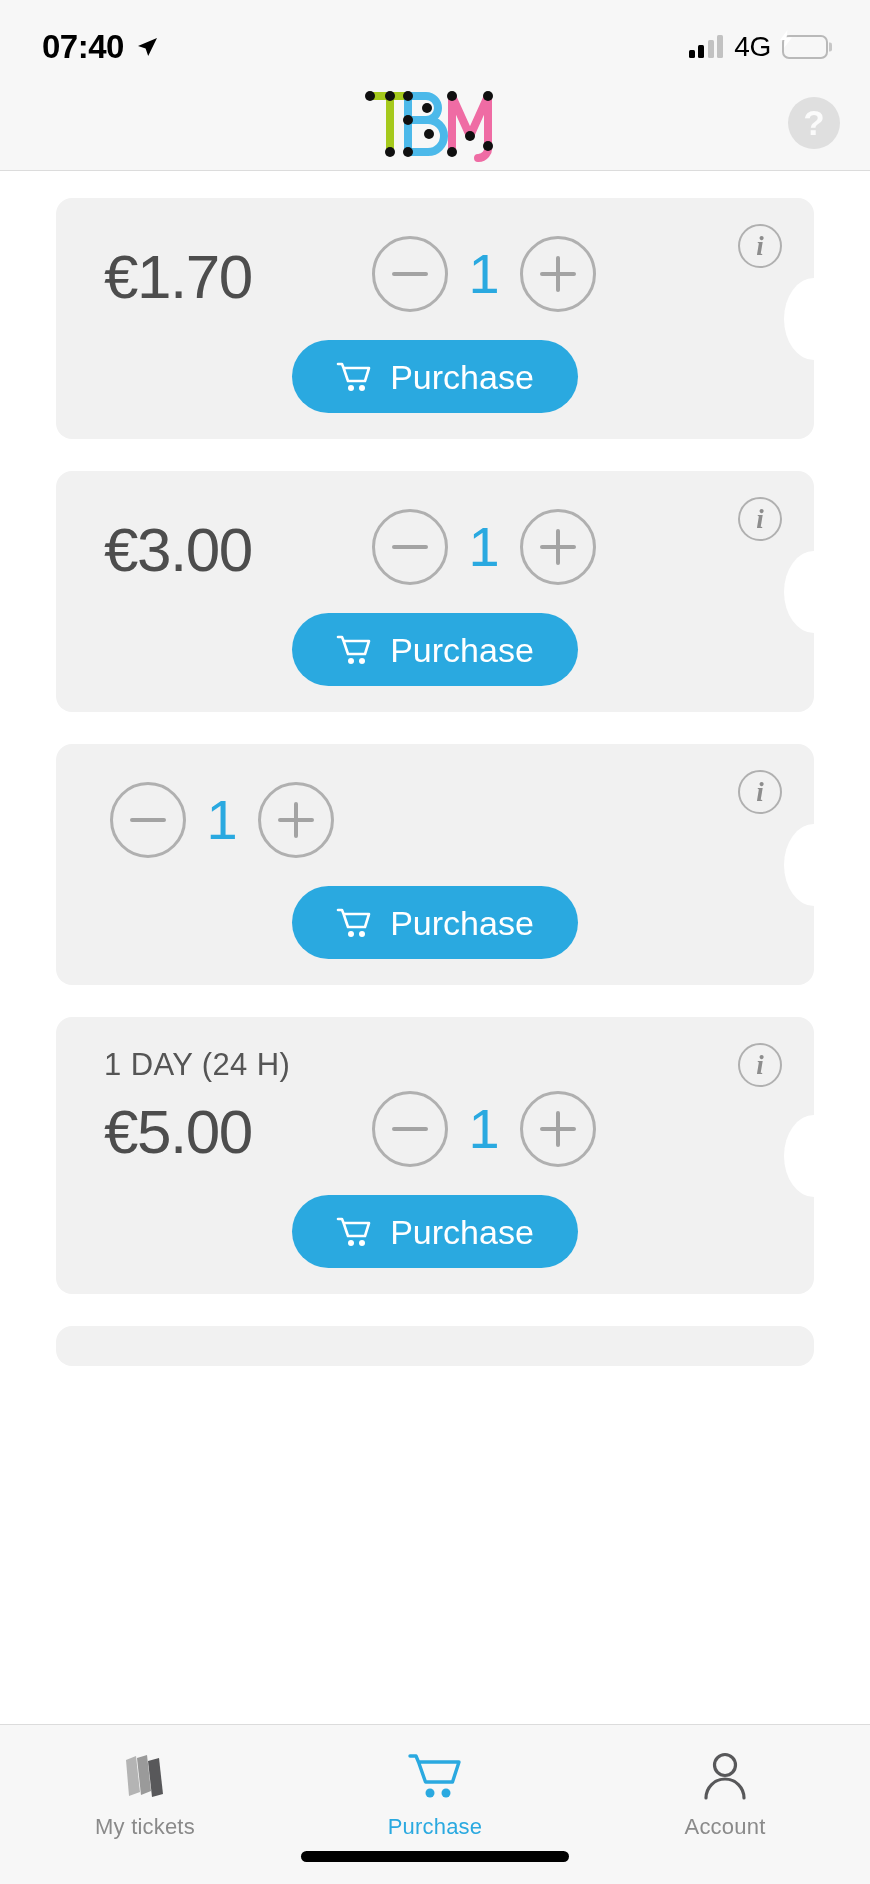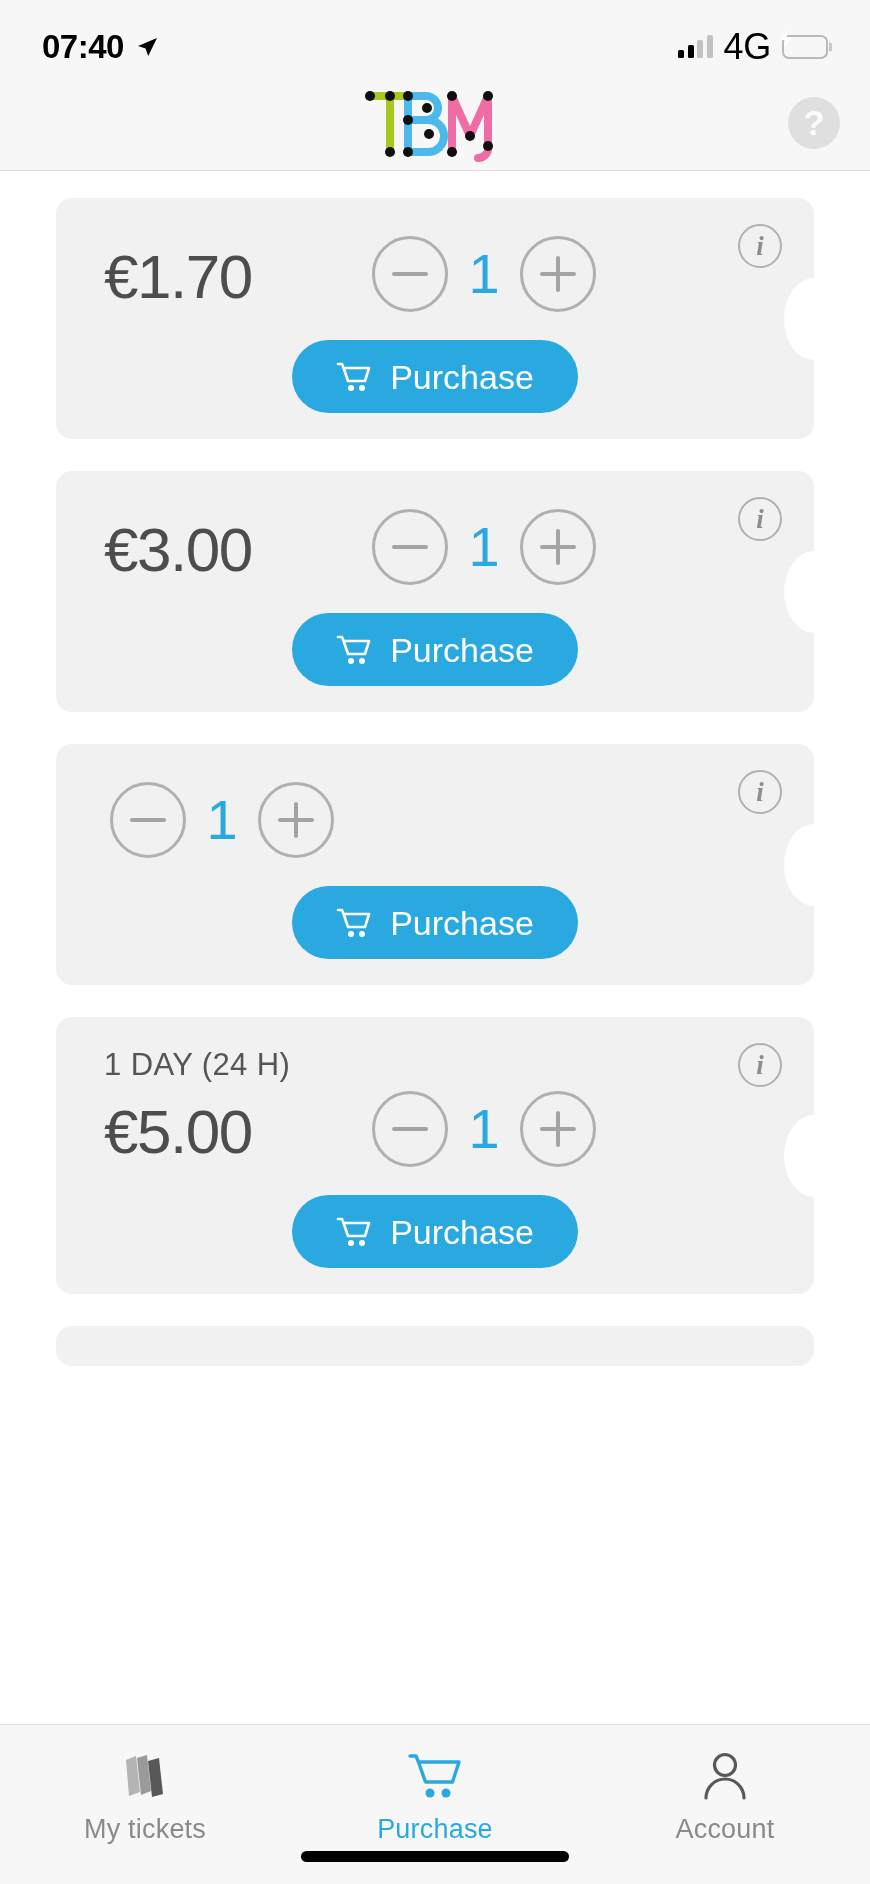--- a/index.html
+++ b/index.html
@@ -71,21 +71,21 @@
     width: 6px;
     background: #000;
     border-radius: 1.5px;
   }
   .signal-bars i:nth-child(1) { height: 8px; }
   .signal-bars i:nth-child(2) { height: 13px; }
   .signal-bars i:nth-child(3) { height: 18px; background: #c2c2c2; }
   .signal-bars i:nth-child(4) { height: 23px; background: #c2c2c2; }
 
   .network-label {
-    font-size: 36px;
+    font-size: 28px;
     font-weight: 500;
     color: #000;
     letter-spacing: -0.3px;
   }
 
   .battery {
     position: relative;
     width: 46px;
     height: 24px;
     border: 2px solid #b9b9b9;
@@ -322,21 +322,21 @@
   }
 
   .tab-icon {
     height: 58px;
     display: flex;
     align-items: center;
     justify-content: center;
   }
 
   .tab-label {
-    font-size: 27px;
+    font-size: 22px;
     color: #8a8a8a;
     letter-spacing: 0.2px;
   }
 
   .tab.active .tab-label { color: #2aa9e0; }
 
   .home-indicator {
     position: absolute;
     bottom: 22px;
     left: 50%;

